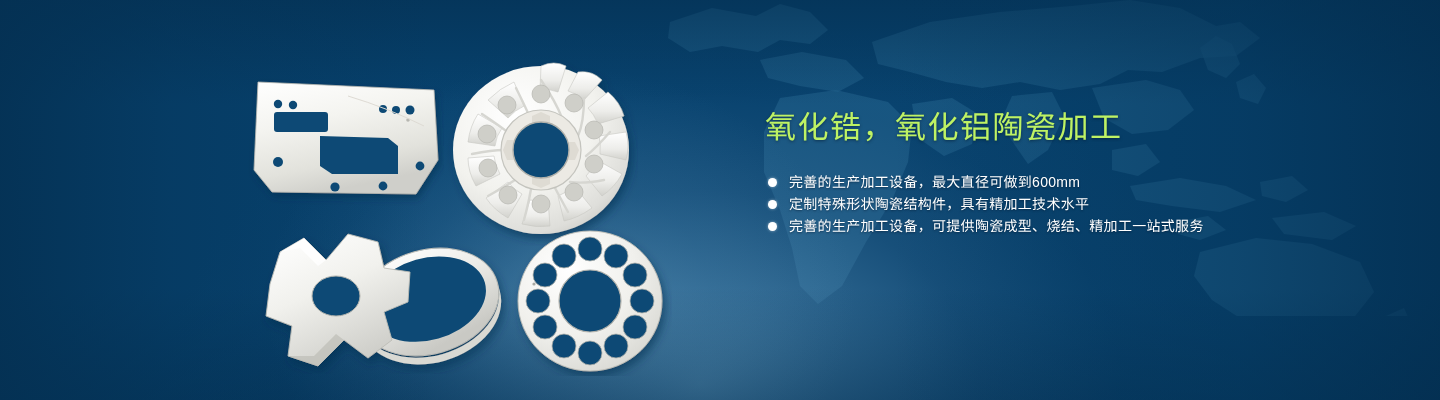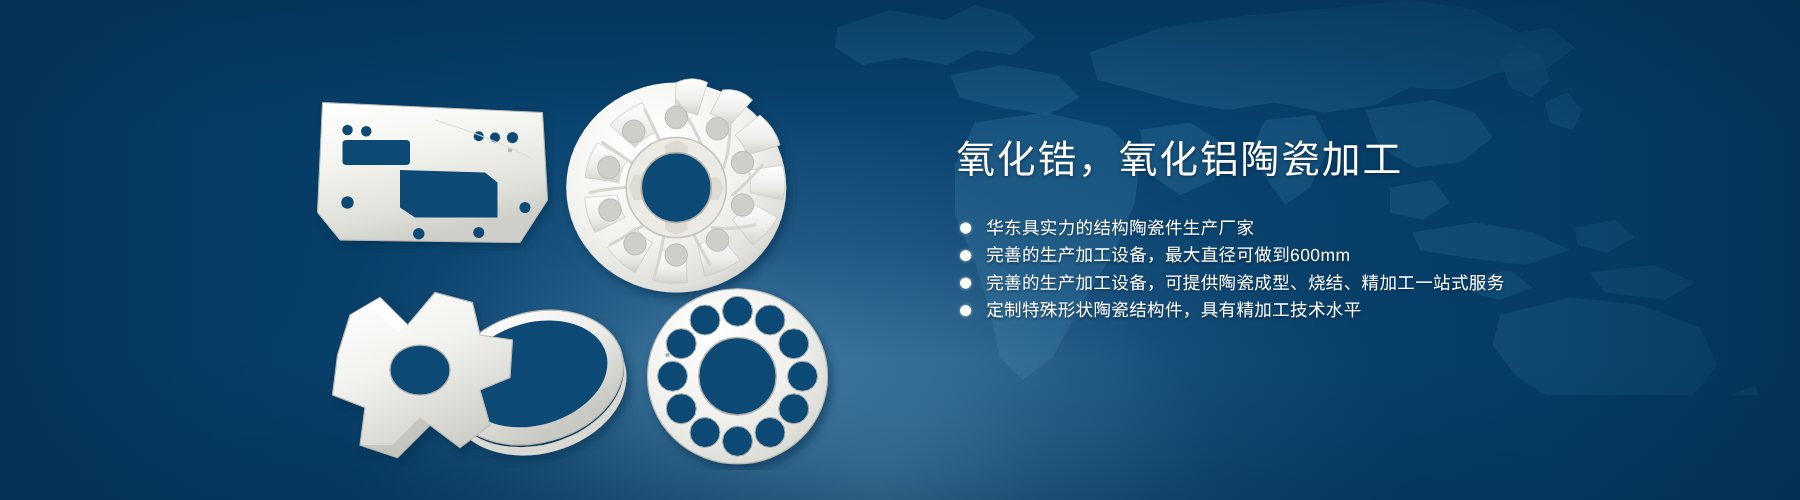--- a/index.html
+++ b/index.html
@@ -78,21 +78,21 @@
 
   
   .text-col {
     position: absolute;
     left: 765px;
     top: 108px;
     width: 620px;
   }
 
   .headline {
-    color: #ffffff;
+    color: #bef264;
     font-size: 31px;
     line-height: 40px;
     letter-spacing: 1.5px;
     font-weight: 400;
     text-shadow: 0 1px 3px rgba(0,20,40,0.55);
     white-space: nowrap;
   }
 
   .bullets {
     list-style: none;
@@ -373,31 +373,27 @@
 
   </div>
 
   <div class="text-col">
 
     <div class="headline">氧化锆，氧化铝陶瓷加工</div>
 
     <ul class="bullets">
       <li>
         <span class="dot"></span>
-        <span>华东具实力的结构陶瓷件生产厂家</span>
+        <span>完善的生产加工设备，最大直径可做到600mm</span>
       </li>
       <li>
         <span class="dot"></span>
-        <span>完善的生产加工设备，最大直径可做到600mm</span>
+        <span>定制特殊形状陶瓷结构件，具有精加工技术水平</span>
       </li>
       <li>
         <span class="dot"></span>
         <span>完善的生产加工设备，可提供陶瓷成型、烧结、精加工一站式服务</span>
       </li>
-      <li>
-        <span class="dot"></span>
-        <span>定制特殊形状陶瓷结构件，具有精加工技术水平</span>
-      </li>
     </ul>
 
   </div>
 
 </div>
 
 </body></html>

